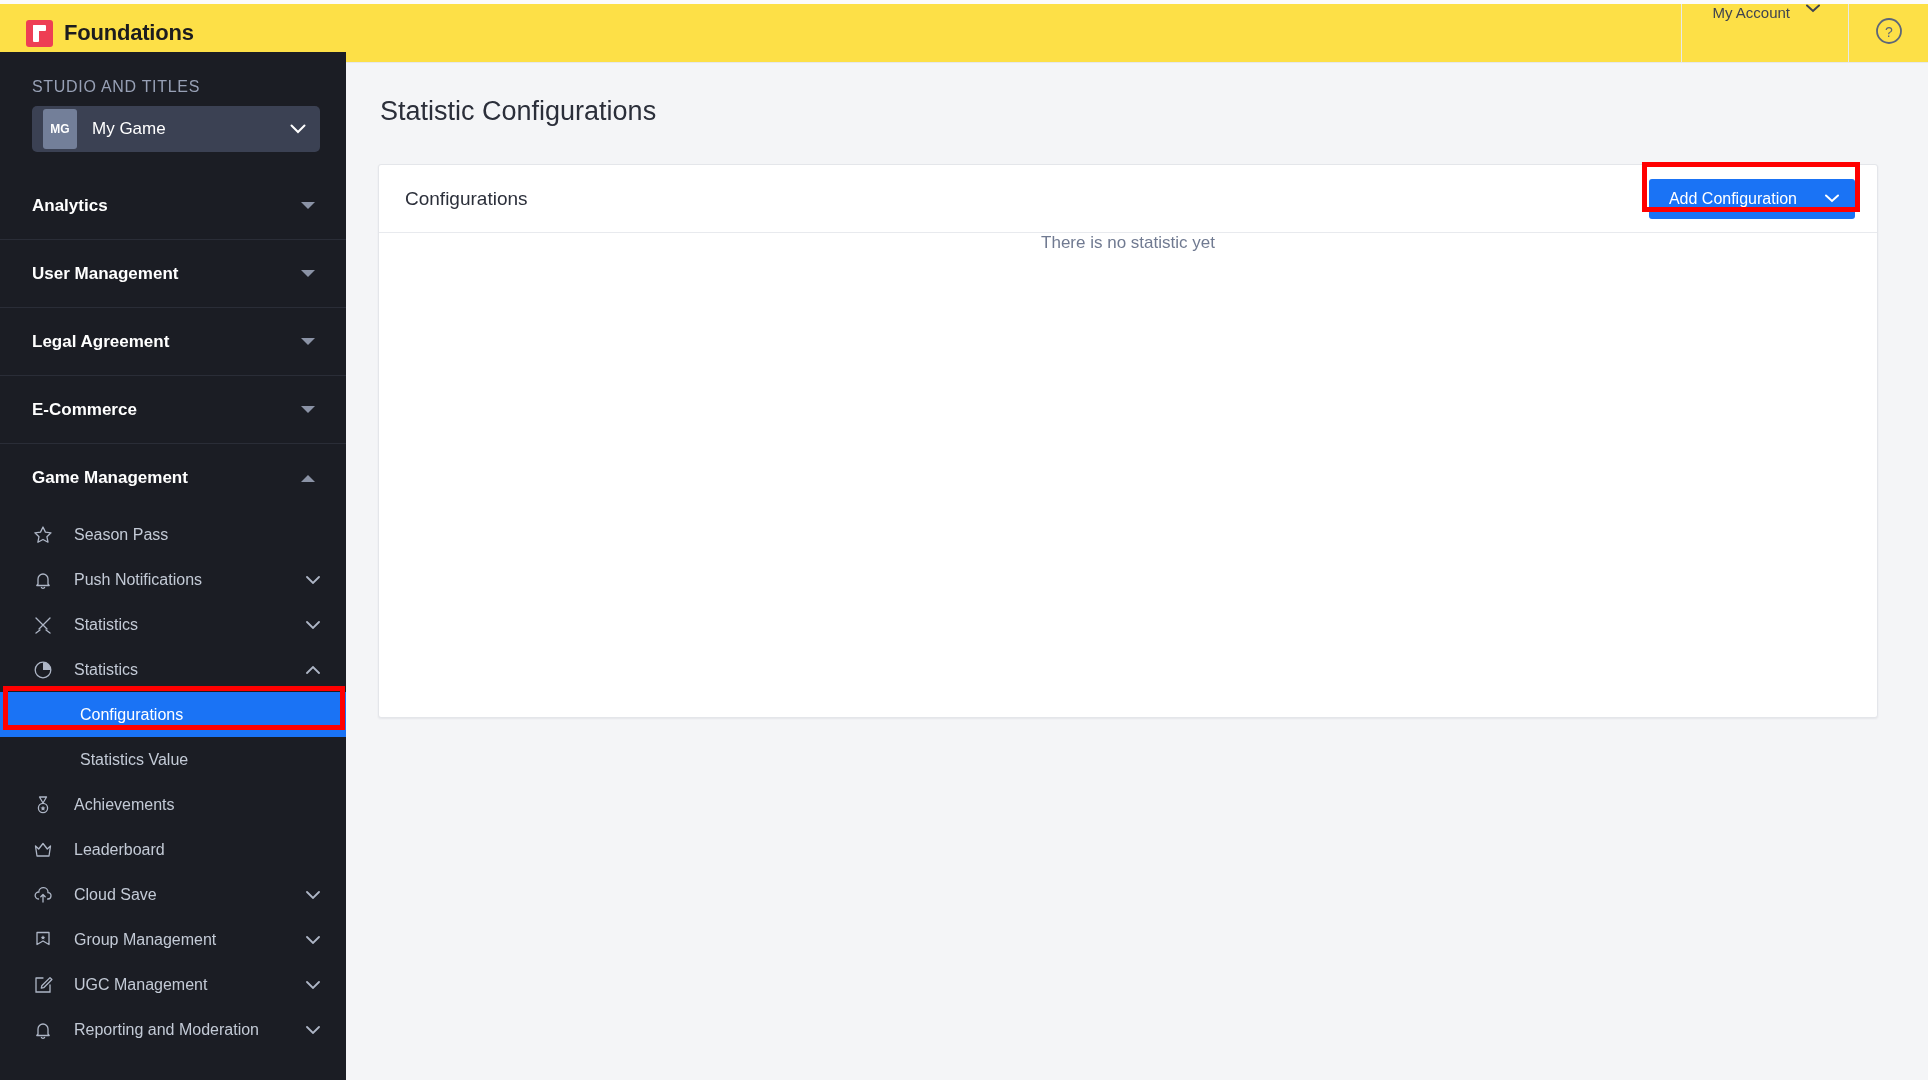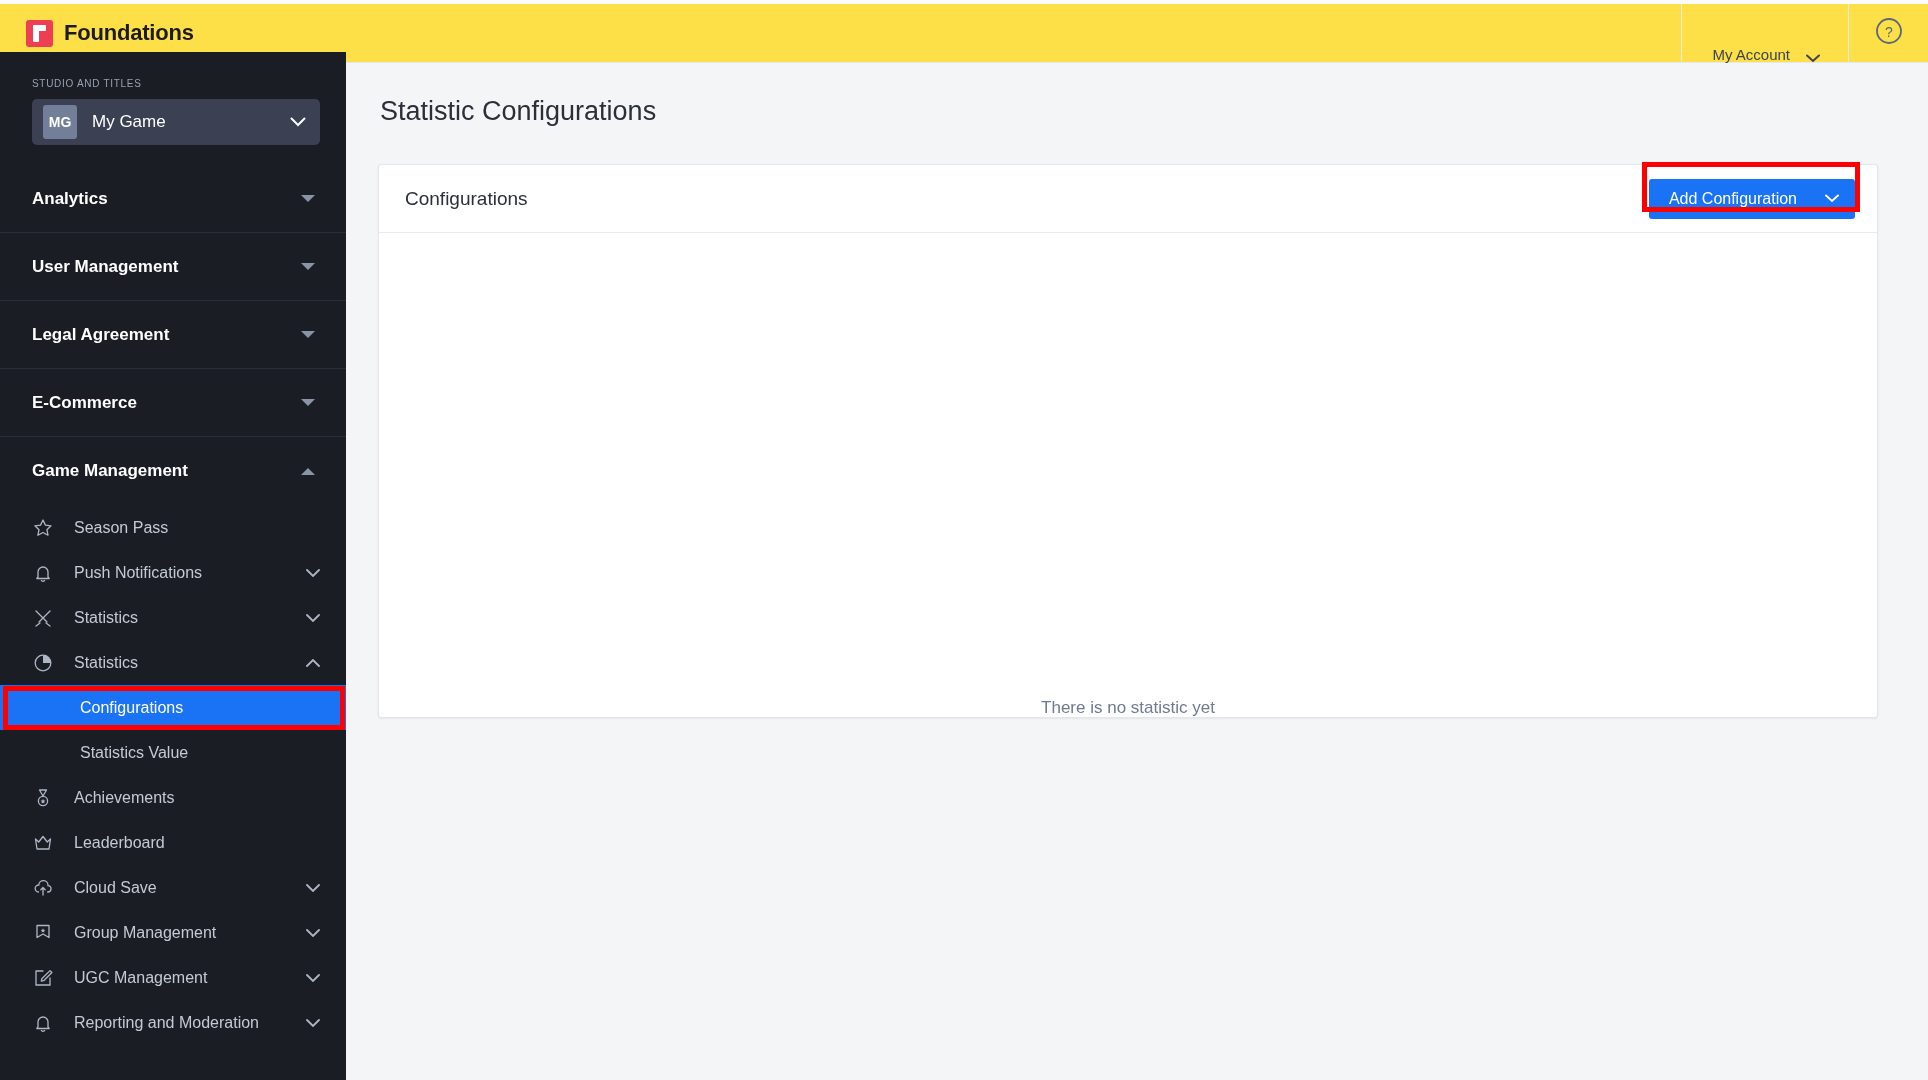--- a/index.html
+++ b/index.html
@@ -37,49 +37,49 @@
     content: ""; position: absolute; left: 7px; top: 5px;
     width: 13px; height: 6px; background: #ffffff; border-radius: 1px;
   }
   .brand-text {
     font-size: 22px; font-weight: bold; color: #1c1c1f; letter-spacing: -0.2px;
   }
   .header-right {
     margin-left: auto; display: flex; align-items: stretch; height: 59px;
   }
   .account-btn {
-    display: flex; align-items: flex-end; gap: 16px;
+    display: flex; align-items: flex-start; gap: 16px;
     padding: 0 28px 0 30px;
     border-left: 1px solid #e6e8ec;
     font-size: 15px; color: #3f4350; cursor: pointer;
   }
   .help-btn {
     display: flex; align-items: center; justify-content: center;
     width: 80px; border-left: 1px solid #e6e8ec; cursor: pointer;
   }
   .chev { display: inline-block; }
   .chev svg { display: block; }
 
   
   .sidebar {
     position: absolute; top: 52px; left: 0; width: 346px; height: 1028px;
     background: #1b1d24; overflow: hidden;
   }
   .studio-label {
-    color: #97a0b5; font-size: 10px; letter-spacing: 0.7px;
+    color: #97a0b5; font-size: 16px; letter-spacing: 0.7px;
     padding: 26px 0 10px 32px;
   }
   .studio-select {
     margin: 0 26px 0 32px; height: 46px; border-radius: 5px;
     background: #3b4153; display: flex; align-items: center;
     padding: 0 14px 0 11px; cursor: pointer;
   }
   .studio-badge {
-    width: 34px; height: 34px; border-radius: 3px; background: #737f99;
-    color: #ffffff; font-size: 14px; font-weight: bold;
+    width: 34px; height: 40px; border-radius: 3px; background: #737f99;
+    color: #ffffff; font-size: 12px; font-weight: bold;
     display: flex; align-items: center; justify-content: center; flex: none;
   }
   .studio-name {
     color: #ffffff; font-size: 17px; margin-left: 15px; flex: 1;
   }
 
   .nav { margin-top: 20px; }
   .nav-section {
     height: 68px; display: flex; align-items: center;
     padding: 0 30px 0 32px;
@@ -136,21 +136,21 @@
     padding: 0 22px 0 26px; border-bottom: 1px solid #e8eaee;
   }
   .card-title { font-size: 19px; color: #2b2f3a; flex: 1; }
   .add-btn {
     background: #1a73f5; color: #ffffff; border: none; border-radius: 3px;
     height: 40px; padding: 0 16px 0 20px; font-size: 16px;
     font-family: "Liberation Sans", sans-serif;
     display: flex; align-items: center; gap: 28px; cursor: pointer;
   }
   .card-body {
-    height: 485px; display: flex; align-items: flex-end; justify-content: center;
+    height: 485px; display: flex; align-items: flex-start; justify-content: center;
   }
   .empty-text { color: #707a91; font-size: 17px; }
 
   .hl-button {
     position: absolute; left: 1642px; top: 162px; width: 218px; height: 50px;
     border: 5px solid #ff0000; pointer-events: none;
   }
 </style>
 </head>
 <body>

